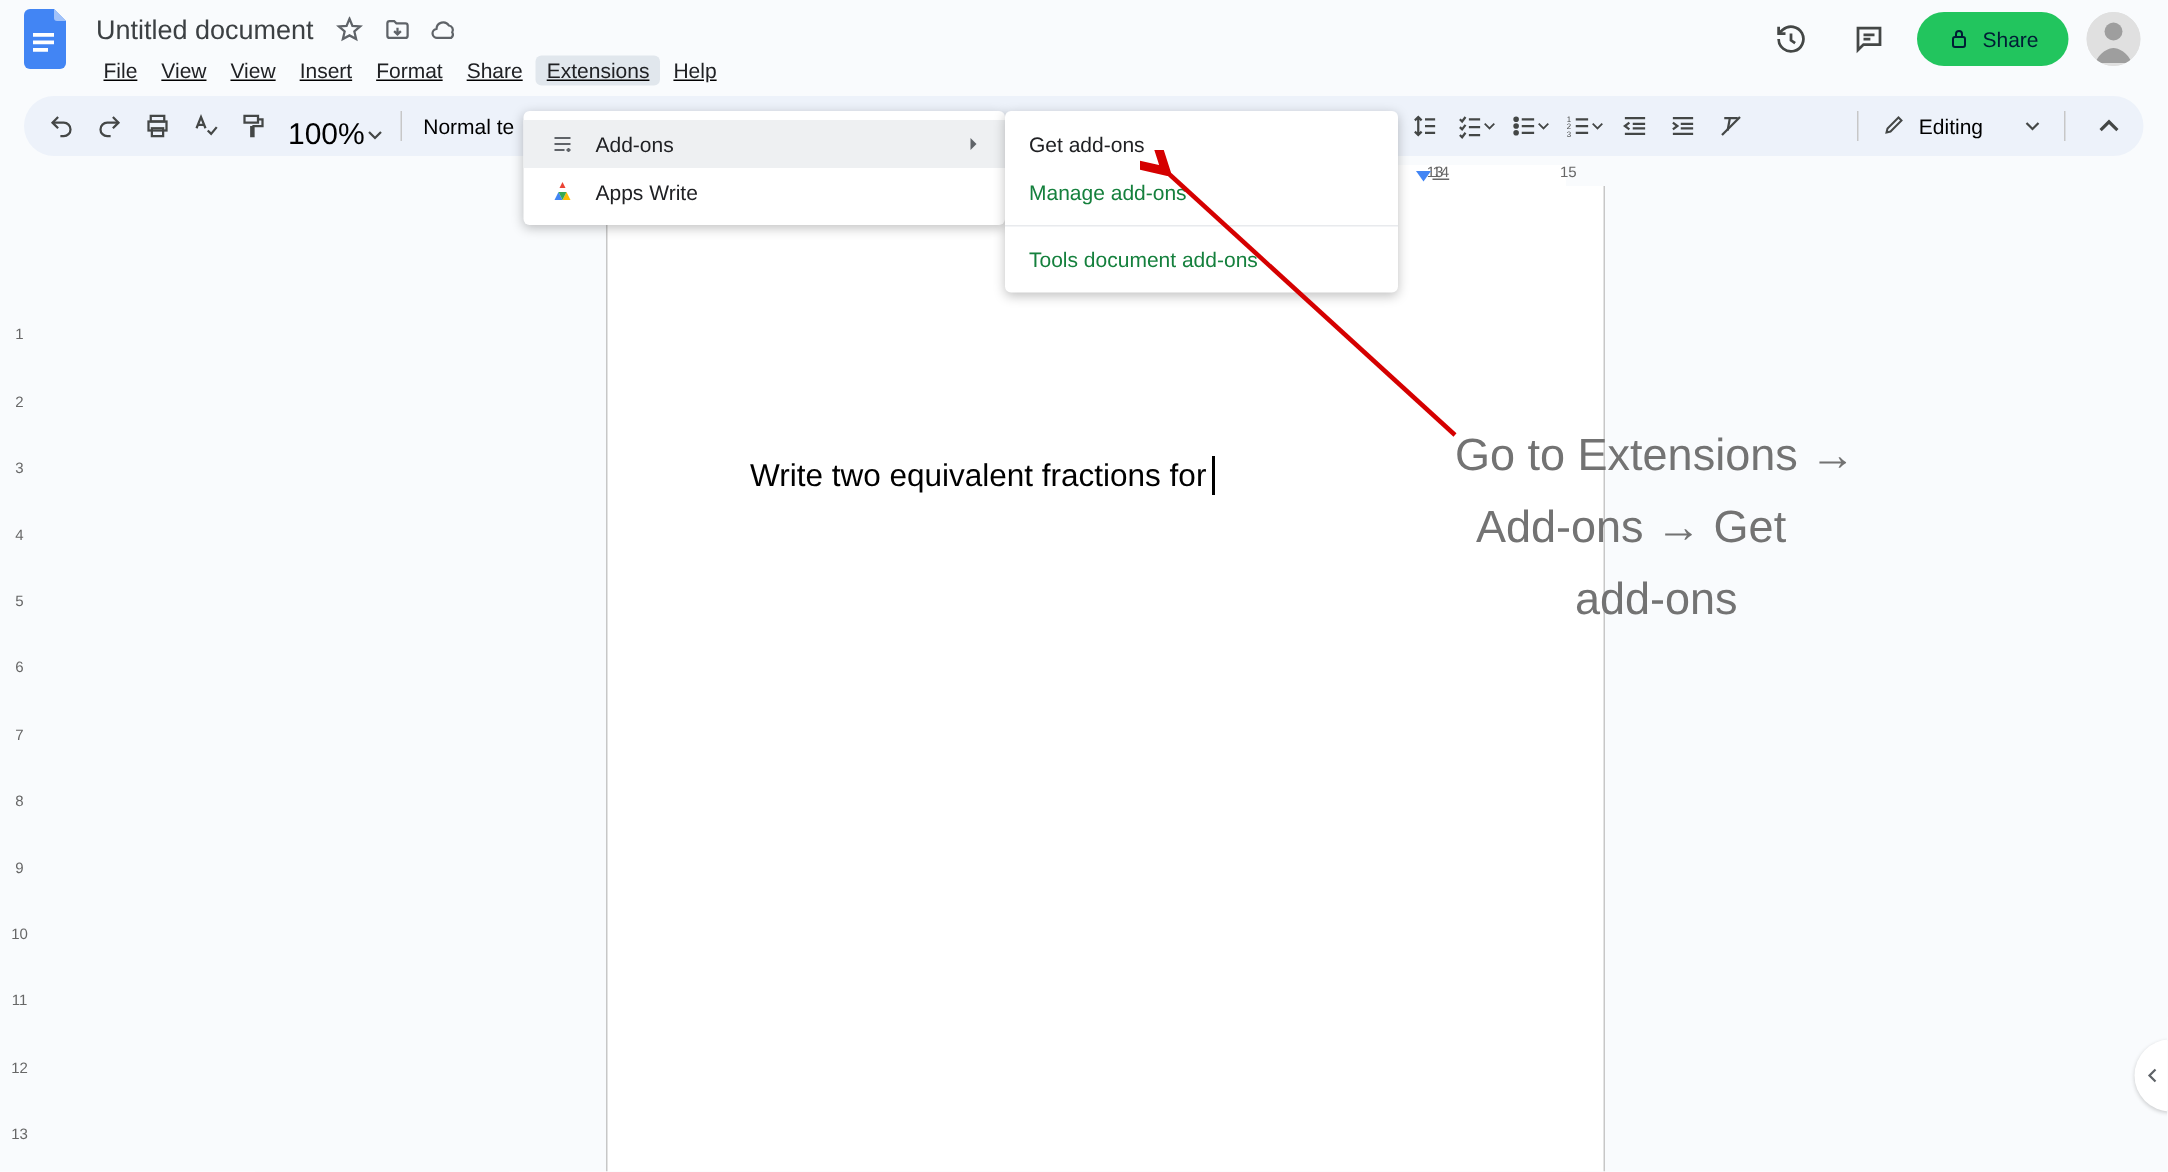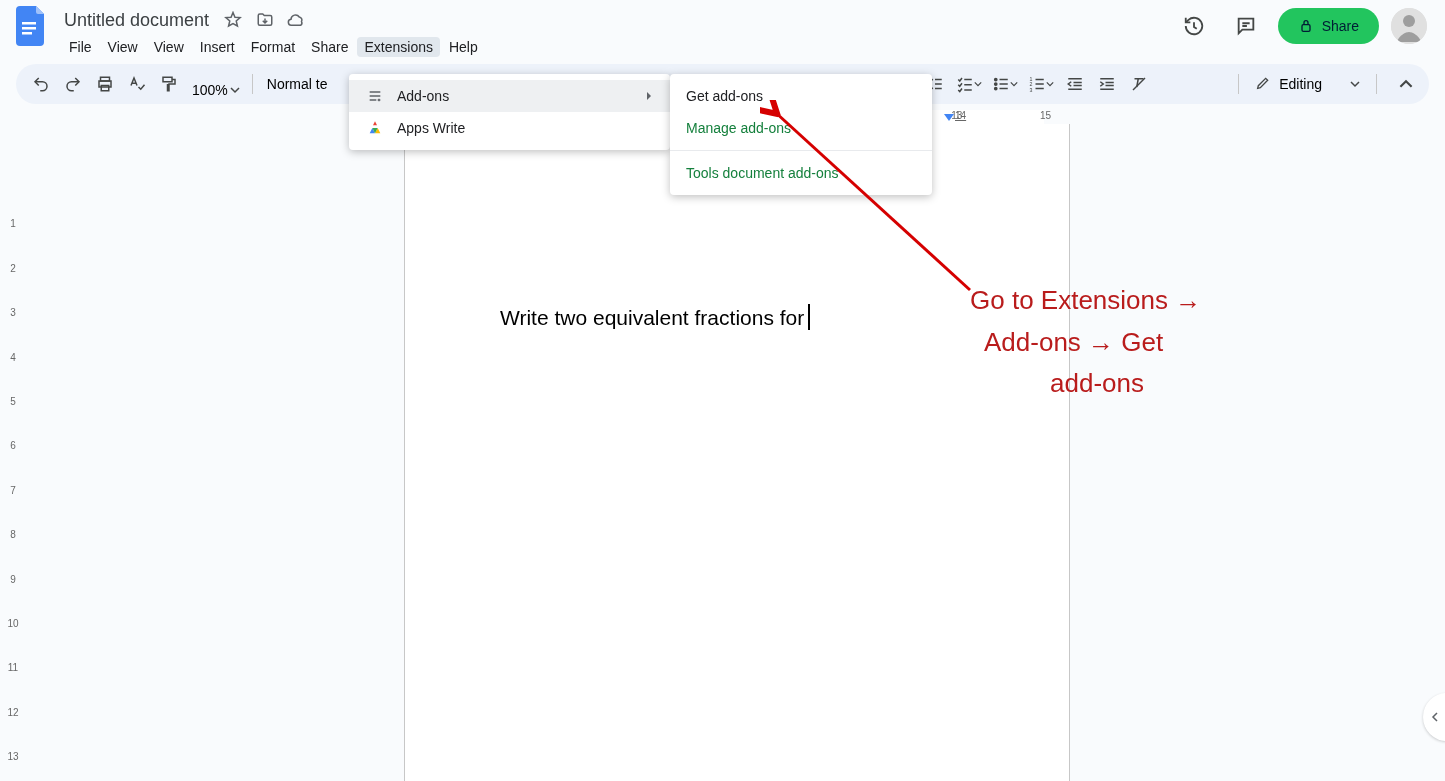--- a/index.html
+++ b/index.html
@@ -4,33 +4,33 @@
 <style>
 * { margin: 0; padding: 0; box-sizing: border-box; font-family: "Google Sans", Arial, sans-serif; }
 html, body { width: 100%; height: 100%; background: #f9fbfd; overflow: hidden; }
 .app { display: flex; flex-direction: column; height: 100vh; }
 .titlebar-area { display: flex; align-items: flex-start; padding: 6px 12px 0 12px; gap: 8px; }
 .docs-logo { width: 40px; height: 40px; display: flex; align-items: center; justify-content: center; cursor: pointer; }
 .title-block { display: flex; flex-direction: column; flex: 1; }
 .title-row { display: flex; align-items: center; gap: 8px; height: 28px; }
 .doc-title { font-size: 18px; color: #3c4043; padding: 2px 4px; border-radius: 4px; }
 .title-icon { width: 24px; height: 24px; display: flex; align-items: center; justify-content: center; cursor: pointer; color: #5f6368; border-radius: 4px; }
-.menubar { display: flex; align-items: center; height: 26px; gap: 2px; padding-left: 2px; }
+.menubar { display: flex; align-items: center; height: 26px; gap: 2px; padding-left: 2px; text-decoration: underline; }
 .menu-item { font-size: 14px; color: #202124; padding: 2px 7px; border-radius: 4px; cursor: pointer; }
 .menu-item.active { background: #e1e7ed; }
 .right-header { display: flex; align-items: center; gap: 12px; padding-right: 6px; }
 .hdr-btn { width: 40px; height: 40px; display: flex; align-items: center; justify-content: center; cursor: pointer; color: #444746; border-radius: 50%; }
 .share-btn { display: flex; align-items: center; gap: 8px; background: #22c55e; color: #001d35; font-weight: 500; font-size: 14px; padding: 10px 20px; border-radius: 40px; cursor: pointer; }
 .avatar { width: 36px; height: 36px; border-radius: 50%; overflow: hidden; cursor: pointer; background: #ddd; display:flex; align-items:center; justify-content:center; }
 .avatar svg { width: 36px; height: 36px; }
 .toolbar-wrap { padding: 4px 16px 0 16px; position: relative; }
 .toolbar { display: flex; align-items: center; height: 40px; background: #edf2fa; border-radius: 24px; padding: 0 10px; gap: 2px; position: relative; }
 .tbtn { min-width: 30px; height: 30px; display: flex; align-items: center; justify-content: center; cursor: pointer; color: #444746; border-radius: 4px; padding: 0 4px; }
 .tsep { width: 1px; height: 20px; background: #c7c7c7; margin: 0 4px; }
-.zoom-box { display: flex; align-items: center; gap: 2px; font-size: 14px; padding: 0 6px; cursor: pointer; border-radius: 4px; height: 30px; margin-top: 12px; }
+.zoom-box { display: flex; align-items: center; gap: 2px; font-size: 20px; padding: 0 6px; cursor: pointer; border-radius: 4px; height: 30px; margin-top: 12px; }
 .style-box { font-size: 14px; padding: 0 8px; height: 30px; display: flex; align-items: center; cursor: pointer; border-radius: 4px; white-space: nowrap; overflow: hidden; }
 .drop-arrow { display:inline-flex; }
 .tb-spacer { flex: 1; }
 .editing-btn { display: flex; align-items: center; gap: 8px; padding: 0 10px; height: 30px; border-radius: 4px; cursor: pointer; font-size: 14px; }
 .pencil-ico { color: #444746; }
 .chev-up { margin-left: 10px; cursor: pointer; height:30px; display:flex; align-items:center; border-radius:4px; padding:0 6px; }
 .ruler-h { height: 14px; position: relative; margin: 6px 0 0 0; }
 .hrule-inner { position: absolute; left: 0; right: 0; top: 0; height: 14px; }
 .hrule-tick { position:absolute; top:0; font-size:10px; color:#676767; }
 .hrule-highlight { position:absolute; top:0; height:14px; background:#fff; }
@@ -49,21 +49,21 @@
 .dd-item:hover, .dd-item.hover { background:#eef0f2; }
 .dd-item .dd-arrow-right { margin-left:auto; color:#5f6368; }
 .dd-icon { width:20px; display:flex; justify-content:center; color:#5f6368; }
 .dropdown2 { position:absolute; left:670px; top:74px; width:262px; background:#fff; box-shadow: 0 2px 8px rgba(0,0,0,.25); border-radius:4px; padding:6px 0; z-index:50; }
 .dd2-item { height:32px; display:flex; align-items:center; padding:0 16px; font-size:14px; cursor:pointer; }
 .dd2-item.enabled { color:#202124; }
 .dd2-item.disabled { color:#15803d; cursor:default; }
 .dd2-sep { height:1px; background:#e8eaed; margin:6px 0; }
 
 .anno-arrow { position:absolute; z-index:100; pointer-events:none; }
-.anno-text { position:absolute; z-index:100; color:#b91c1c; font-family: 'Comic Sans MS', 'Segoe Script', cursive; font-size: 26px; line-height:1.6; pointer-events:none; font-weight: 500; }
+.anno-text { position:absolute; z-index:100; color:#737373; font-family: 'Comic Sans MS', 'Segoe Script', cursive; font-size: 30px; line-height:1.6; pointer-events:none; font-weight: 500; }
 .sidebtn { position:absolute; right:-2px; bottom:40px; width:24px; height:48px; background:#fff; border-radius:24px 0 0 24px; box-shadow:0 1px 3px rgba(0,0,0,.2); display:flex; align-items:center; justify-content:center; color:#5f6368; cursor:pointer; z-index:5; }
 </style>
 </head>
 <body>
 
 <div class="app">
 
   <div class="titlebar-area">
     <div class="docs-logo">
       <svg width="32" height="40" viewBox="0 0 32 40">

